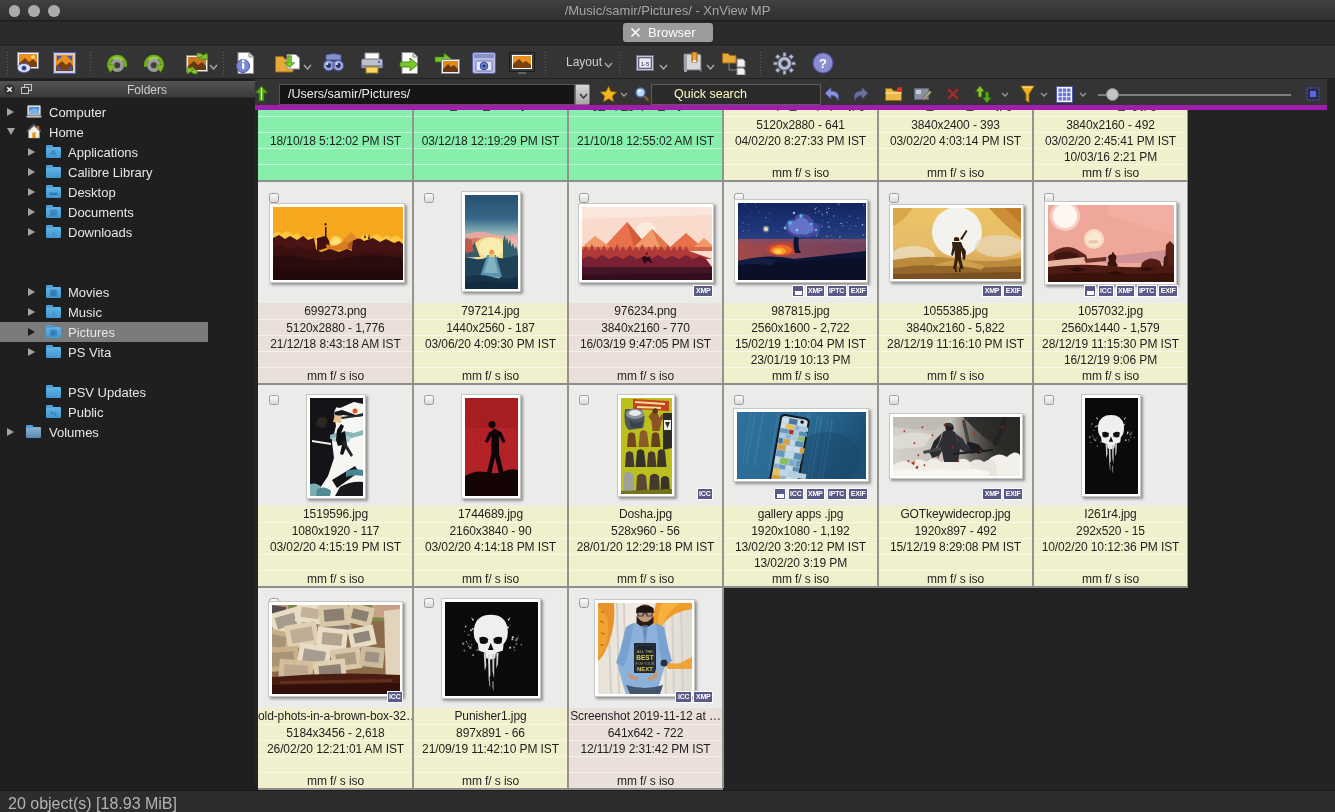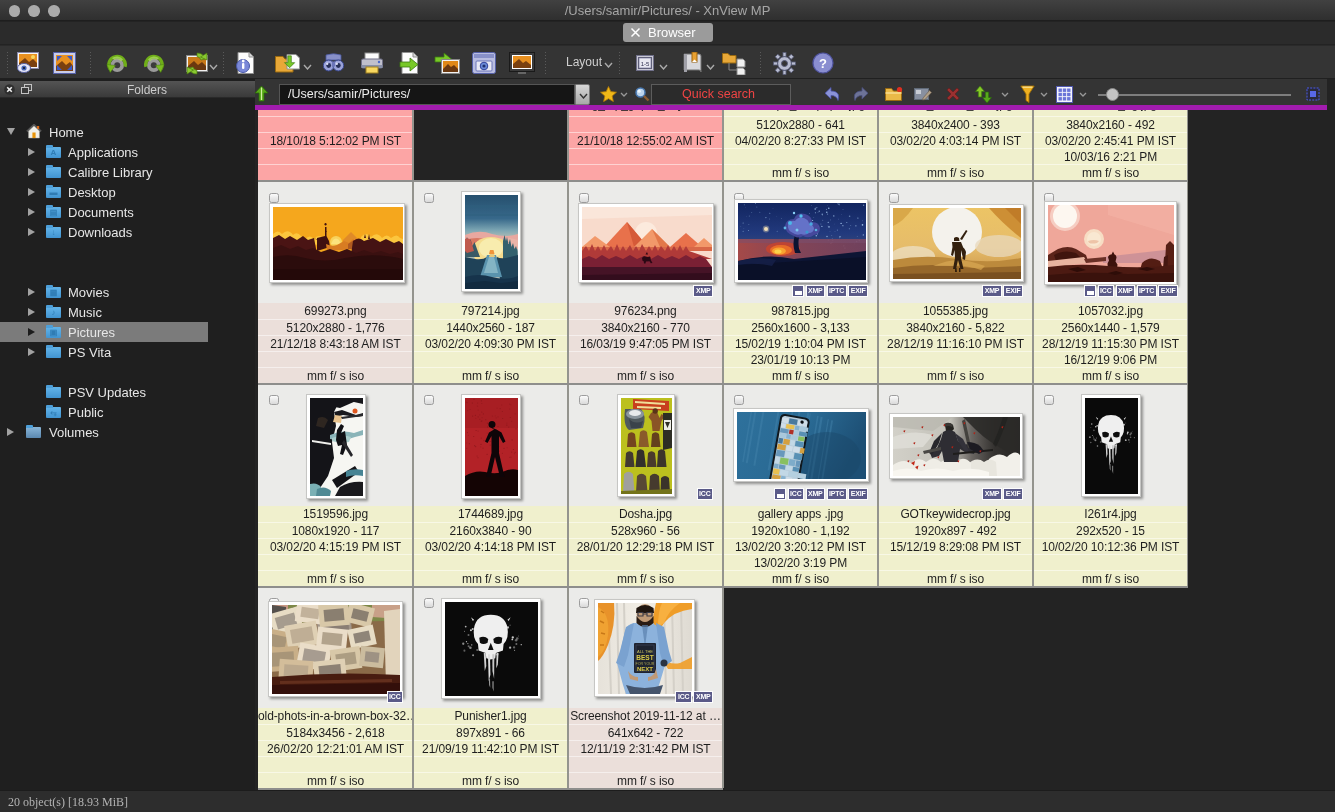--- a/index.html
+++ b/index.html
@@ -10,21 +10,21 @@
   font-size:13px; color:#a6a6a6; }
 #tabbar { position:absolute; left:0; top:22px; width:1335px; height:22px; background:#2b2b2b; }
 #tab { position:absolute; left:623px; top:1px; width:90px; height:19px; background:#9b9b9b;
   border-radius:3px; color:#fdfdfd; font-size:13px; line-height:19px; }
 #toolbar { position:absolute; left:0; top:45px; width:1335px; height:34px; background:#343434;
   border-top:1px solid #2a2a2a; border-bottom:1px solid #202020; }
 #addrbar { position:absolute; left:248px; top:79px; width:1079px; height:31px; background:#343434;
   border-bottom:5px solid #a21caf; }
 #statusbar { position:absolute; left:0; top:790px; width:1335px; height:22px; background:#2d2d2d;
   border-top:1px solid #1c1c1c; }
-#statusbar span { position:absolute; left:8px; top:4px; font-size:12px; color:#b4b4b4;font-family:Liberation Serif, serif; }
+#statusbar span { position:absolute; left:8px; top:4px; font-size:16px; color:#b4b4b4; }
 .vsep { position:absolute; top:6px; height:22px; width:1px;
   background:repeating-linear-gradient(to bottom,#5a5a5a 0 1px, transparent 1px 3px); }
 #sidebar { position:absolute; left:0; top:79px; width:255px; height:711px; background:#1f1f1f; }
 #sbhead { position:absolute; left:0; top:2px; width:255px; height:17px;
   background:linear-gradient(#545454,#3a3a3a); border-bottom:1px solid #292929;
   color:#cccccc; font-size:12px; }
 .trow { position:absolute; left:0; height:20px; width:255px; font-size:13px; color:#e6e6e6; }
 .trow .txt { position:absolute; top:2.5px; }
 #treesel { position:absolute; left:0; width:208px; height:20px; background:#7b7b7b; }
 .tri { position:absolute; top:6px; width:0; height:0; border-style:solid; }
@@ -32,21 +32,21 @@
 .tri.d { border-width:7px 4.5px 0 4.5px; border-color:#a2a2a2 transparent transparent transparent; }
 .tri.rb { border-width:4.5px 0 4.5px 7px; border-color:transparent transparent transparent #1c1c1c; }
 .fold { position:absolute; top:5px; width:15px; height:11px;
   background:linear-gradient(#63b4e9,#4194d1); border-radius:1px; }
 .fold::before { content:""; position:absolute; left:0; top:-2.5px; width:7px; height:3px;
   background:#4d9fd9; border-radius:1px 1px 0 0; }
 .fg { position:absolute; font-size:8px; color:#2f7cb4; width:15px; text-align:center; top:1px; font-weight:bold; }
 #content { position:absolute; left:256px; top:110px; width:1079px; height:680px; background:#232323; overflow:hidden; }
 .tz { position:absolute; width:155px; background:#ebebe9; }
 .cap { position:absolute; width:155px; }
-.cap.g { background:#fca5a5; } .cap.y { background:#f0f0cd; } .cap.p { background:#ebdfda; }
+.cap.g { background:#86efac; } .cap.y { background:#f0f0cd; } .cap.p { background:#ebdfda; }
 .cr { height:16px; line-height:16.5px; font-size:12px; letter-spacing:-0.1px; color:#1e1e1e; text-align:center;
   overflow:hidden; white-space:nowrap; border-top:1px solid rgba(255,255,255,0.5); }
 .cr:first-child { border-top:none; height:16px; }
 .crs { line-height:8px; }
 .vline { position:absolute; width:2px; background:#94948e; top:0; z-index:6; }
 .hline { position:absolute; height:2px; background:#8e8e8c; left:2px; width:930px; z-index:6; }
 .cb { position:absolute; width:10px; height:10px; border:1px solid #9d9d9d; border-radius:2.5px;
   background:linear-gradient(#fbfbfb,#d9d9d9); }
 .frame { position:absolute; background:#fff; border:1px solid #c6c6c4;
   box-shadow:1.5px 2px 2.5px rgba(0,0,0,0.38); }
@@ -55,21 +55,21 @@
 .bdg { display:inline-block; vertical-align:top; height:9.5px; line-height:10.5px; padding:0 1.5px;
   margin-left:3.5px; background:#5a5a88; color:#fff; font-size:7px; font-weight:bold;
   letter-spacing:-0.2px; box-shadow:0 0 0 1px #fdfdfd; }
 .bdg.sq i { display:block; width:7px; height:4px; background:#fff; margin-top:4.5px; }
 .tbi { position:absolute; }
 </style></head><body>
 <div id="titlebar">
 <div class="light" style="left:8.5px"></div>
 <div class="light" style="left:28.3px"></div>
 <div class="light" style="left:48.3px"></div>
-<div id="title">/Users/samir/Pictures/ - XnView MP</div>
+<div id="title">/Music/samir/Pictures/ - XnView MP</div>
 </div>
 <div id="tabbar">
 <div id="tab">
 <svg style="position:absolute;left:7px;top:4px" width="11" height="11" viewBox="0 0 11 11">
         <path d="M1.5 1.5 L9.5 9.5 M9.5 1.5 L1.5 9.5" stroke="#fff" stroke-width="1.5" fill="none"></path>
       </svg>
 <span style="position:absolute;left:25px">Browser</span>
 </div>
 </div>
 <div id="toolbar">
@@ -243,21 +243,21 @@
         <path d="M8.5 0.5 L10.8 5.6 L16.5 6.2 L12.2 10 L13.4 15.6 L8.5 12.7 L3.6 15.6 L4.8 10 L0.5 6.2 L6.2 5.6 Z" fill="#f0b818" stroke="#b07808" stroke-width="0.8"></path>
       </svg></div>
 <svg class="tbi" style="left:372px;top:13px" width="8" height="5" viewBox="0 0 8 5">
       <path d="M1 1 L4 4 L7 1" stroke="#999" stroke-width="1.3" fill="none"></path>
     </svg>
 <div class="tbi" style="left:386px;top:7px"><svg width="16" height="16" viewBox="0 0 16 16">
         <circle cx="6.5" cy="6.5" r="4.5" fill="#bcd4ec" stroke="#4878b0" stroke-width="1.5"></circle>
         <circle cx="5.2" cy="5.2" r="1.6" fill="#eef6fc"></circle>
         <path d="M10 10 L14.5 14.5" stroke="#8a5a30" stroke-width="2.4"></path>
       </svg></div>
-<div style="position:absolute;left:403px;top:5px;width:140px;height:21px;background:#2b2b2b;border:1px solid #5c5c5c;color:#ef4444;font-size:12.5px;line-height:19px;padding-left:30px">Quick search</div>
+<div style="position:absolute;left:403px;top:5px;width:170px;height:21px;background:#2b2b2b;border:1px solid #5c5c5c;color:#fef9c3;font-size:12.5px;line-height:19px;padding-left:22px">Quick search</div>
 <div class="tbi" style="left:576px;top:7px"><svg width="16" height="16" viewBox="0 0 16 16">
         <path d="M7 1.5 L7 5 Q13 5 14.5 9 Q15 12.5 14 14.5 Q12.5 9.5 7 9.5 L7 13 L1 7.2 Z" fill="#8a92d8" stroke="#4a52a8" stroke-width="0.8"></path>
       </svg></div>
 <div class="tbi" style="left:605px;top:7px"><svg width="16" height="16" viewBox="0 0 16 16">
         <path d="M7 1.5 L7 5 Q13 5 14.5 9 Q15 12.5 14 14.5 Q12.5 9.5 7 9.5 L7 13 L1 7.2 Z" transform="scale(-1,1) translate(-16,0)" fill="#8088b8" stroke="#505898" stroke-width="0.8" opacity="0.75"></path>
       </svg></div>
 <div class="tbi" style="left:637px;top:7px"><svg width="18" height="16" viewBox="0 0 18 16">
         <path d="M0.5 2.5 L6.5 2.5 L8.5 5 L16.5 5 L16.5 14.5 L0.5 14.5 Z" fill="#eab948" stroke="#9a6a10"></path>
         <path d="M0.5 7 L16.5 7" stroke="#f8dc90" stroke-width="1.5"></path>
         <circle cx="14.5" cy="3.5" r="2.6" fill="#e03020"></circle>
@@ -313,20 +313,30 @@
 <svg style="position:absolute;left:4px;top:3px" width="11" height="11" viewBox="0 0 11 11">
         <circle cx="5.5" cy="5.5" r="5.3" fill="#2e2e2e"></circle>
         <path d="M3.2 3.2 L7.8 7.8 M7.8 3.2 L3.2 7.8" stroke="#eee" stroke-width="1.6"></path>
       </svg>
 <svg style="position:absolute;left:21px;top:3px" width="12" height="11" viewBox="0 0 12 11">
         <rect x="3.5" y="0.5" width="7" height="6" fill="none" stroke="#c4c4c4"></rect>
         <rect x="0.5" y="3.5" width="7" height="6" fill="#3a3a3a" stroke="#c4c4c4"></rect>
       </svg>
 <span style="position:absolute;left:127px;top:1.5px">Folders</span>
 </div>
+<div class="trow" style="top:23px">
+      <div class="tri r" style="left:7px"></div>
+      <svg style="position:absolute;left:26px;top:3px" width="16" height="14" viewBox="0 0 16 14">
+        <rect x="1.5" y="0.5" width="13" height="9.5" rx="1" fill="#d8d8d8" stroke="#9a9a9a"></rect>
+        <rect x="3" y="2" width="10" height="6.5" fill="#4a90d8"></rect>
+        <path d="M3 6 L8 3 L13 5 L13 8.5 L3 8.5 Z" fill="#78b0e8"></path>
+        <rect x="0.5" y="10.5" width="15" height="2" rx="1" fill="#c0c0c0" stroke="#909090" stroke-width="0.6"></rect>
+      </svg>
+      <span class="txt" style="left:49px">Computer</span>
+    </div>
 <div class="trow" style="top:43px">
       <div class="tri d" style="left:7px"></div>
       <svg style="position:absolute;left:26px;top:2px" width="16" height="15" viewBox="0 0 16 15">
         <path d="M1 7.5 L8 1 L15 7.5" fill="none" stroke="#555" stroke-width="2.2"></path>
         <rect x="11" y="2" width="2.2" height="3" fill="#d86a18"></rect>
         <path d="M2.6 7 L8 2 L13.4 7 L13.4 14 L2.6 14 Z" fill="#f0efe8" stroke="#b0afa8" stroke-width="0.5"></path>
         <rect x="6.4" y="8.5" width="3.2" height="5.5" fill="#e8940a"></rect>
       </svg>
       <span class="txt" style="left:49px">Home</span>
     </div>
@@ -406,20 +416,27 @@
 <div class="vline" style="left:775.5px;height:476px"></div>
 <div class="vline" style="left:931px;height:476px;width:1px;background:#94948e"></div>
 <div class="hline" style="top:678px;width:465px"></div>
 <div class="hline" style="top:70px"></div>
 <div class="hline" style="top:273px"></div>
 <div class="hline" style="top:476px"></div>
 <div class="cap g" style="left:2px;top:-10px">
       <div class="cr crs"></div>
       <div class="cr"></div>
       <div class="cr">18/10/18 5:12:02 PM IST</div>
+      <div class="cr"></div>
+      <div class="cr"></div>
+    </div>
+<div class="cap g" style="left:157px;top:-10px">
+      <div class="cr crs">MVI_2018_holiday.mov</div>
+      <div class="cr"></div>
+      <div class="cr">03/12/18 12:19:29 PM IST</div>
       <div class="cr"></div>
       <div class="cr"></div>
     </div>
 <div class="cap g" style="left:312px;top:-10px">
       <div class="cr crs">big_trip_gopro_day.mov</div>
       <div class="cr"></div>
       <div class="cr">21/10/18 12:55:02 AM IST</div>
       <div class="cr"></div>
       <div class="cr"></div>
     </div>
@@ -720,34 +737,34 @@
 <div class="cap p" style="left:2px;top:193px">
       <div class="cr">699273.png</div>
       <div class="cr">5120x2880 - 1,776</div>
       <div class="cr">21/12/18 8:43:18 AM IST</div>
       <div class="cr"></div>
       <div class="cr">mm f/ s iso</div>
     </div>
 <div class="cap y" style="left:157px;top:193px">
       <div class="cr">797214.jpg</div>
       <div class="cr">1440x2560 - 187</div>
-      <div class="cr">03/02/20 4:09:30 PM IST</div>
+      <div class="cr">03/06/20 4:09:30 PM IST</div>
       <div class="cr"></div>
       <div class="cr">mm f/ s iso</div>
     </div>
 <div class="cap p" style="left:312px;top:193px">
       <div class="cr">976234.png</div>
       <div class="cr">3840x2160 - 770</div>
       <div class="cr">16/03/19 9:47:05 PM IST</div>
       <div class="cr"></div>
       <div class="cr">mm f/ s iso</div>
     </div>
 <div class="cap y" style="left:467px;top:193px">
       <div class="cr">987815.jpg</div>
-      <div class="cr">2560x1600 - 3,133</div>
+      <div class="cr">2560x1600 - 2,722</div>
       <div class="cr">15/02/19 1:10:04 PM IST</div>
       <div class="cr">23/01/19 10:13 PM</div>
       <div class="cr">mm f/ s iso</div>
     </div>
 <div class="cap y" style="left:622px;top:193px">
       <div class="cr">1055385.jpg</div>
       <div class="cr">3840x2160 - 5,822</div>
       <div class="cr">28/12/19 11:16:10 PM IST</div>
       <div class="cr"></div>
       <div class="cr">mm f/ s iso</div>

